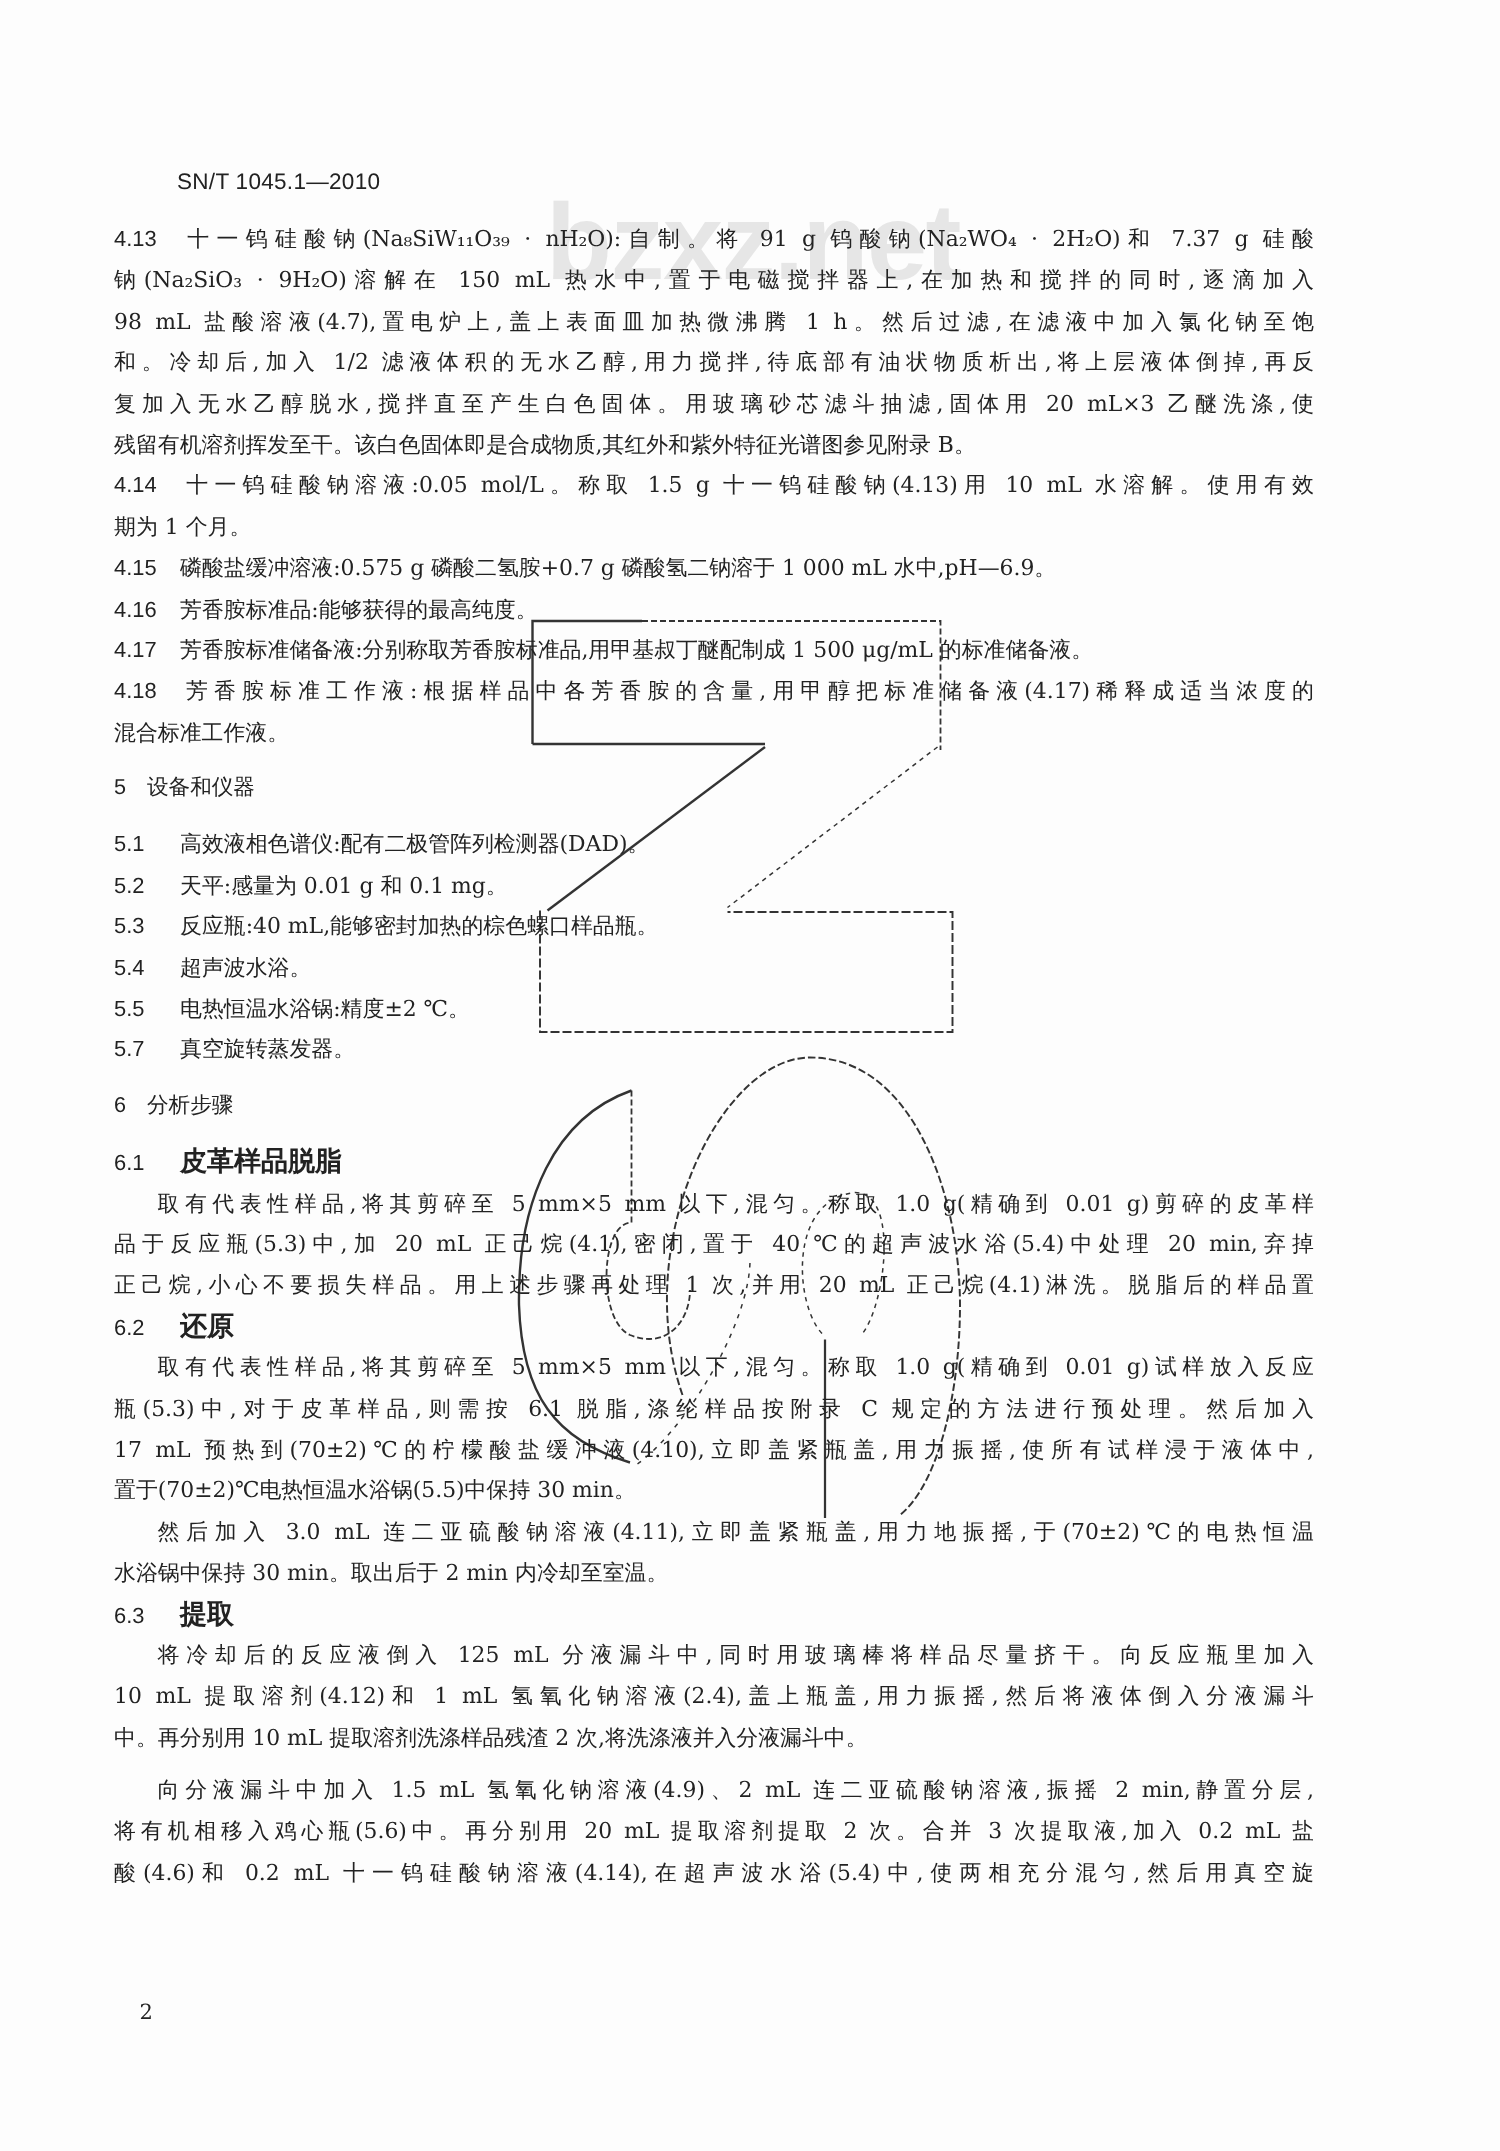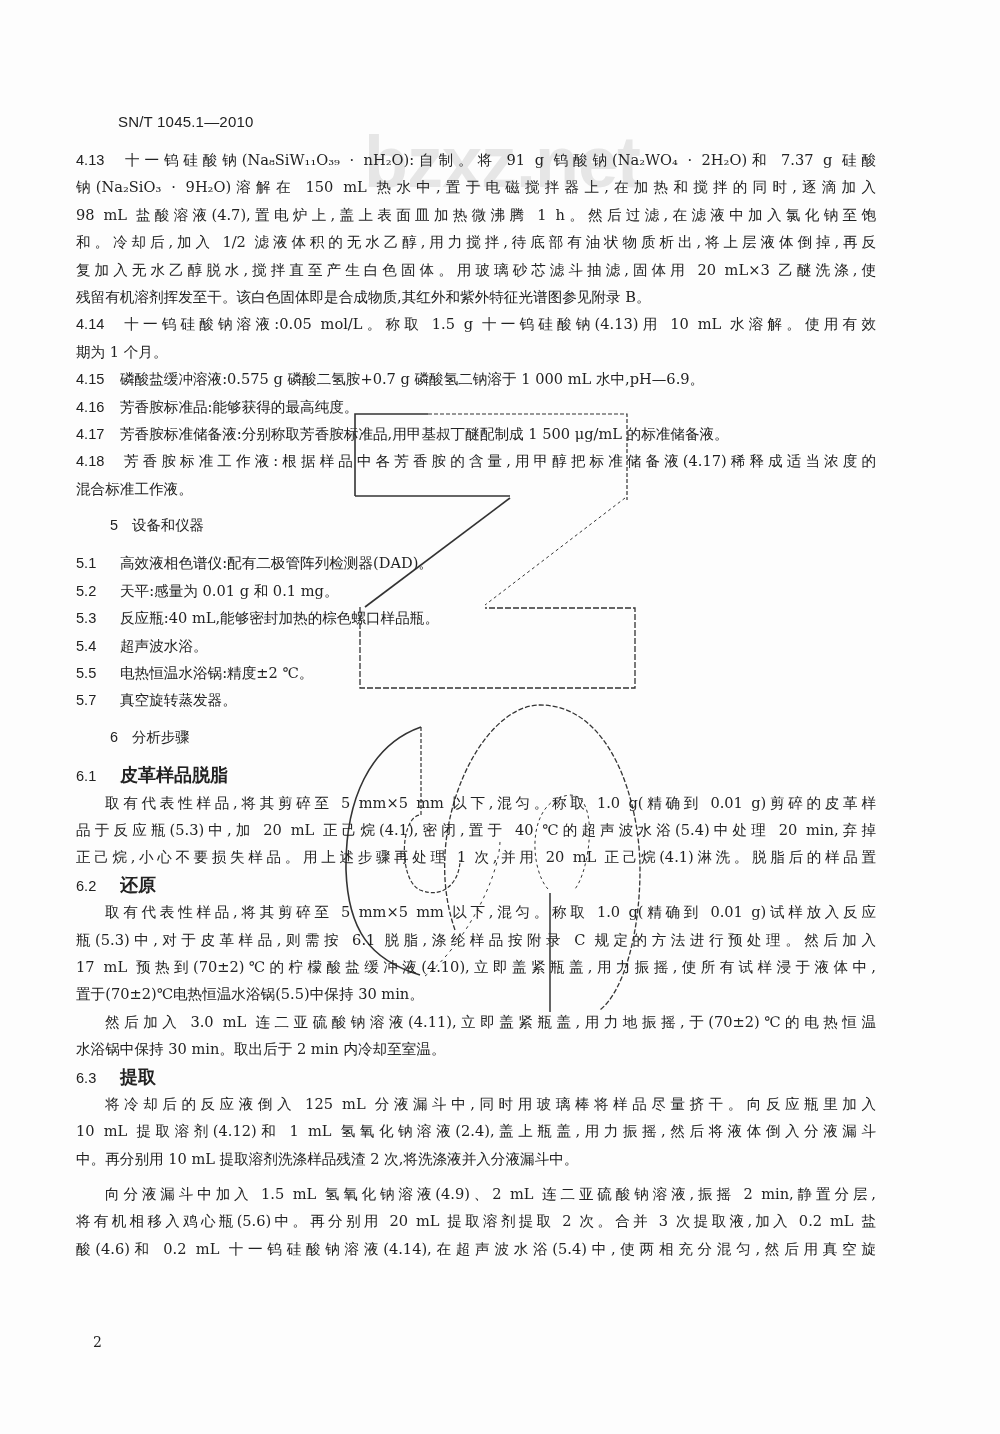--- a/index.html
+++ b/index.html
@@ -7,21 +7,21 @@
          font-family: "DejaVu Serif", "Liberation Serif", serif; color: #222; }
   .page { position: absolute; left: 0; top: 0; width: 1000px; height: 1434px; background: #fdfdfd; }
   .header { position: absolute; left: 90px; top: 113px; font-family: "Liberation Sans", "DejaVu Sans", sans-serif;
             font-size: 15px; color: #222; letter-spacing: 0.2px; margin-left: 28px; }
   .wm-text { position: absolute; left: 364px; top: 126px; font-family: "Liberation Sans", "DejaVu Sans", sans-serif;
              font-size: 72px; font-weight: bold; color: #e6e6e6; letter-spacing: -1px; line-height: 1; }
   .content { position: absolute; left: 76px; top: 146px; width: 800px; font-size: 14.6px; line-height: 27.4px; }
   .line { white-space: nowrap; height: 27.4px; position: relative; }
   .justify { display: block; text-align: justify; text-align-last: justify; width: 800px; }
   .num { display: inline-block; width: 44px; font-family: "Liberation Sans", "DejaVu Sans", sans-serif; }
-  .h1 { font-family: "DejaVu Sans", "Liberation Sans", sans-serif; font-size: 14.4px; margin-left: 34px; }
+  .h1 { font-family: "DejaVu Sans", "Liberation Sans", sans-serif; font-size: 14.4px; }
   .h1 .num { width: 22px; }
   .h2 .t { font-family: "DejaVu Sans", sans-serif; font-weight: bold; font-size: 18px; }
   .indent { padding-left: 29px; }
   .gap { height: 10px; }
   .pagenum { position: absolute; left: 93px; top: 1334px; font-size: 14px; }
   svg.stamp { position: absolute; left: 0; top: 0; }
 </style>
 </head>
 <body>
 

